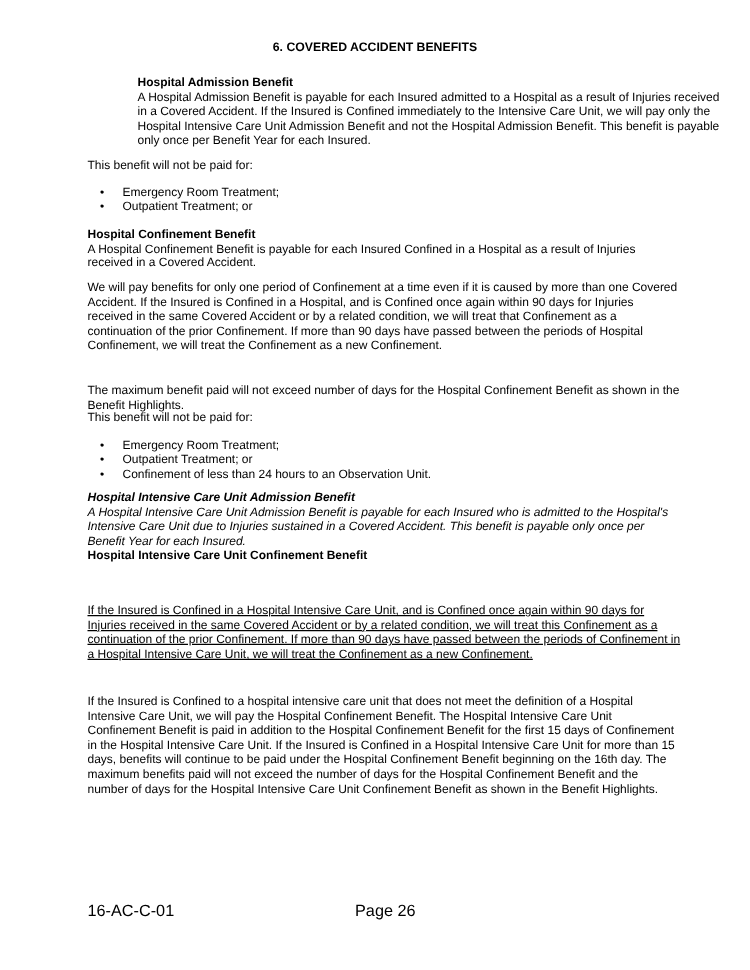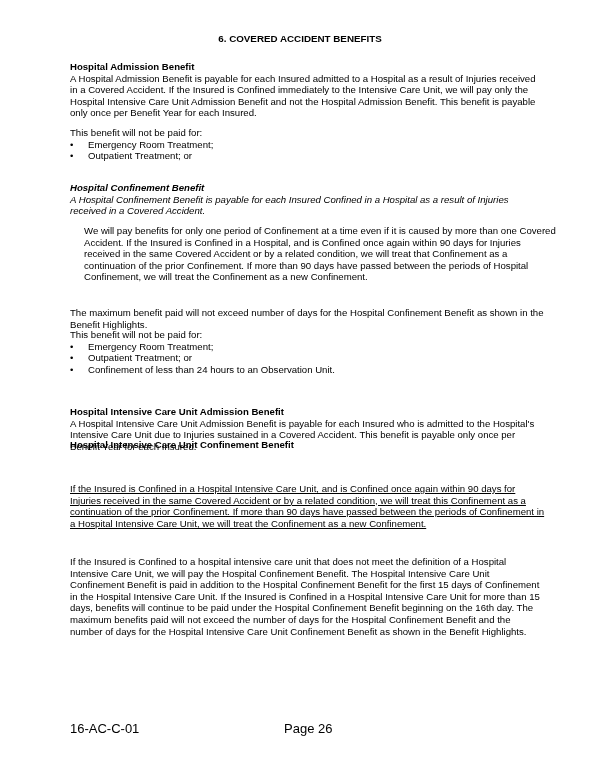--- a/index.html
+++ b/index.html
@@ -4,63 +4,63 @@
 <style>
   html, body { margin: 0; padding: 0; background: #ffffff; }
   body { width: 600px; height: 776px; position: relative; overflow: hidden;
     font-family: "Liberation Sans", sans-serif; color: #000; font-size: 9.6px; line-height: 11.6px; }
   .page { position: absolute; left: 70px; top: 0; width: 470px; }
   .title { position: absolute; top: 33px; left: 0; width: 460px; text-align: center;
     font-weight: bold; font-size: 9.8px; }
   .block { position: absolute; left: 0; width: 475px; }
   .block p { margin: 0; }
   .h { font-weight: bold; }
-  ul { margin: 0; padding: 0; list-style: none; }
+  ul { margin: 10px; padding: 0; list-style: none; }
   li { position: relative; padding-left: 18px; }
   li::before { content: "\2022"; position: absolute; left: 0; top: 0; }
   .footer { position: absolute; top: 723px; font-size: 13px; }
 </style>
 </head>
 <body>
 
 <div class="page">
   <div class="title">6. COVERED ACCIDENT BENEFITS</div>
 
-  <div class="block" style="top:61px;">
+  <div class="block" style="top:61px;margin-left:40px;">
     <p class="h">Hospital Admission Benefit</p>
     <p>A Hospital Admission Benefit is payable for each Insured admitted to a Hospital as a result of Injuries received in a Covered Accident. If the Insured is Confined immediately to the Intensive Care Unit, we will pay only the Hospital Intensive Care Unit Admission Benefit and not the Hospital Admission Benefit. This benefit is payable only once per Benefit Year for each Insured.</p>
   </div>
   <div class="block" style="top:127px;">
     <p>This benefit will not be paid for:</p>
     <ul>
       <li>Emergency Room Treatment;</li>
       <li>Outpatient Treatment; or</li>
     </ul>
   </div>
 
-  <div class="block" style="top:182px;font-style:italic;">
+  <div class="block" style="top:182px;">
     <p class="h">Hospital Confinement Benefit</p>
     <p>A Hospital Confinement Benefit is payable for each Insured Confined in a Hospital as a result of Injuries received in a Covered Accident.</p>
   </div>
-  <div class="block" style="top:225px;margin-left:14px;">
+  <div class="block" style="top:225px;">
     <p>We will pay benefits for only one period of Confinement at a time even if it is caused by more than one Covered Accident.  If the Insured is Confined in a Hospital, and is Confined once again within 90 days for Injuries received in the same Covered Accident or by a related condition, we will treat that Confinement as a continuation of the prior Confinement.  If more than 90 days have passed between the periods of Hospital Confinement, we will treat the Confinement as a new Confinement.</p>
   </div>
   <div class="block" style="top:307px;">
     <p>The maximum benefit paid will not exceed number of days for the Hospital Confinement Benefit as shown in the Benefit Highlights.</p>
   </div>
   <div class="block" style="top:329px;">
     <p>This benefit will not be paid for:</p>
     <ul>
       <li>Emergency Room Treatment;</li>
       <li>Outpatient Treatment; or</li>
       <li>Confinement of less than 24 hours to an Observation Unit.</li>
     </ul>
   </div>
 
-  <div class="block" style="top:406px;">
+  <div class="block" style="top:393px;font-style:italic;">
     <p class="h">Hospital Intensive Care Unit Admission Benefit</p>
     <p>A Hospital Intensive Care Unit Admission Benefit is payable for each Insured who is admitted to the Hospital's Intensive Care Unit due to Injuries sustained in a Covered Accident. This benefit is payable only once per Benefit Year for each Insured.</p>
   </div>
 
   <div class="block" style="top:439px;">
     <p class="h">Hospital Intensive Care Unit Confinement Benefit</p>
   </div>
   <div class="block" style="top:483px;text-decoration:underline;">
     <p>If the Insured is Confined in a Hospital Intensive Care Unit, and is Confined once again within 90 days for Injuries received in the same Covered Accident or by a related condition, we will treat this Confinement as a continuation of the prior Confinement.  If more than 90 days have passed between the periods of Confinement in a Hospital Intensive Care Unit, we will treat the Confinement as a new Confinement.</p>
   </div>

